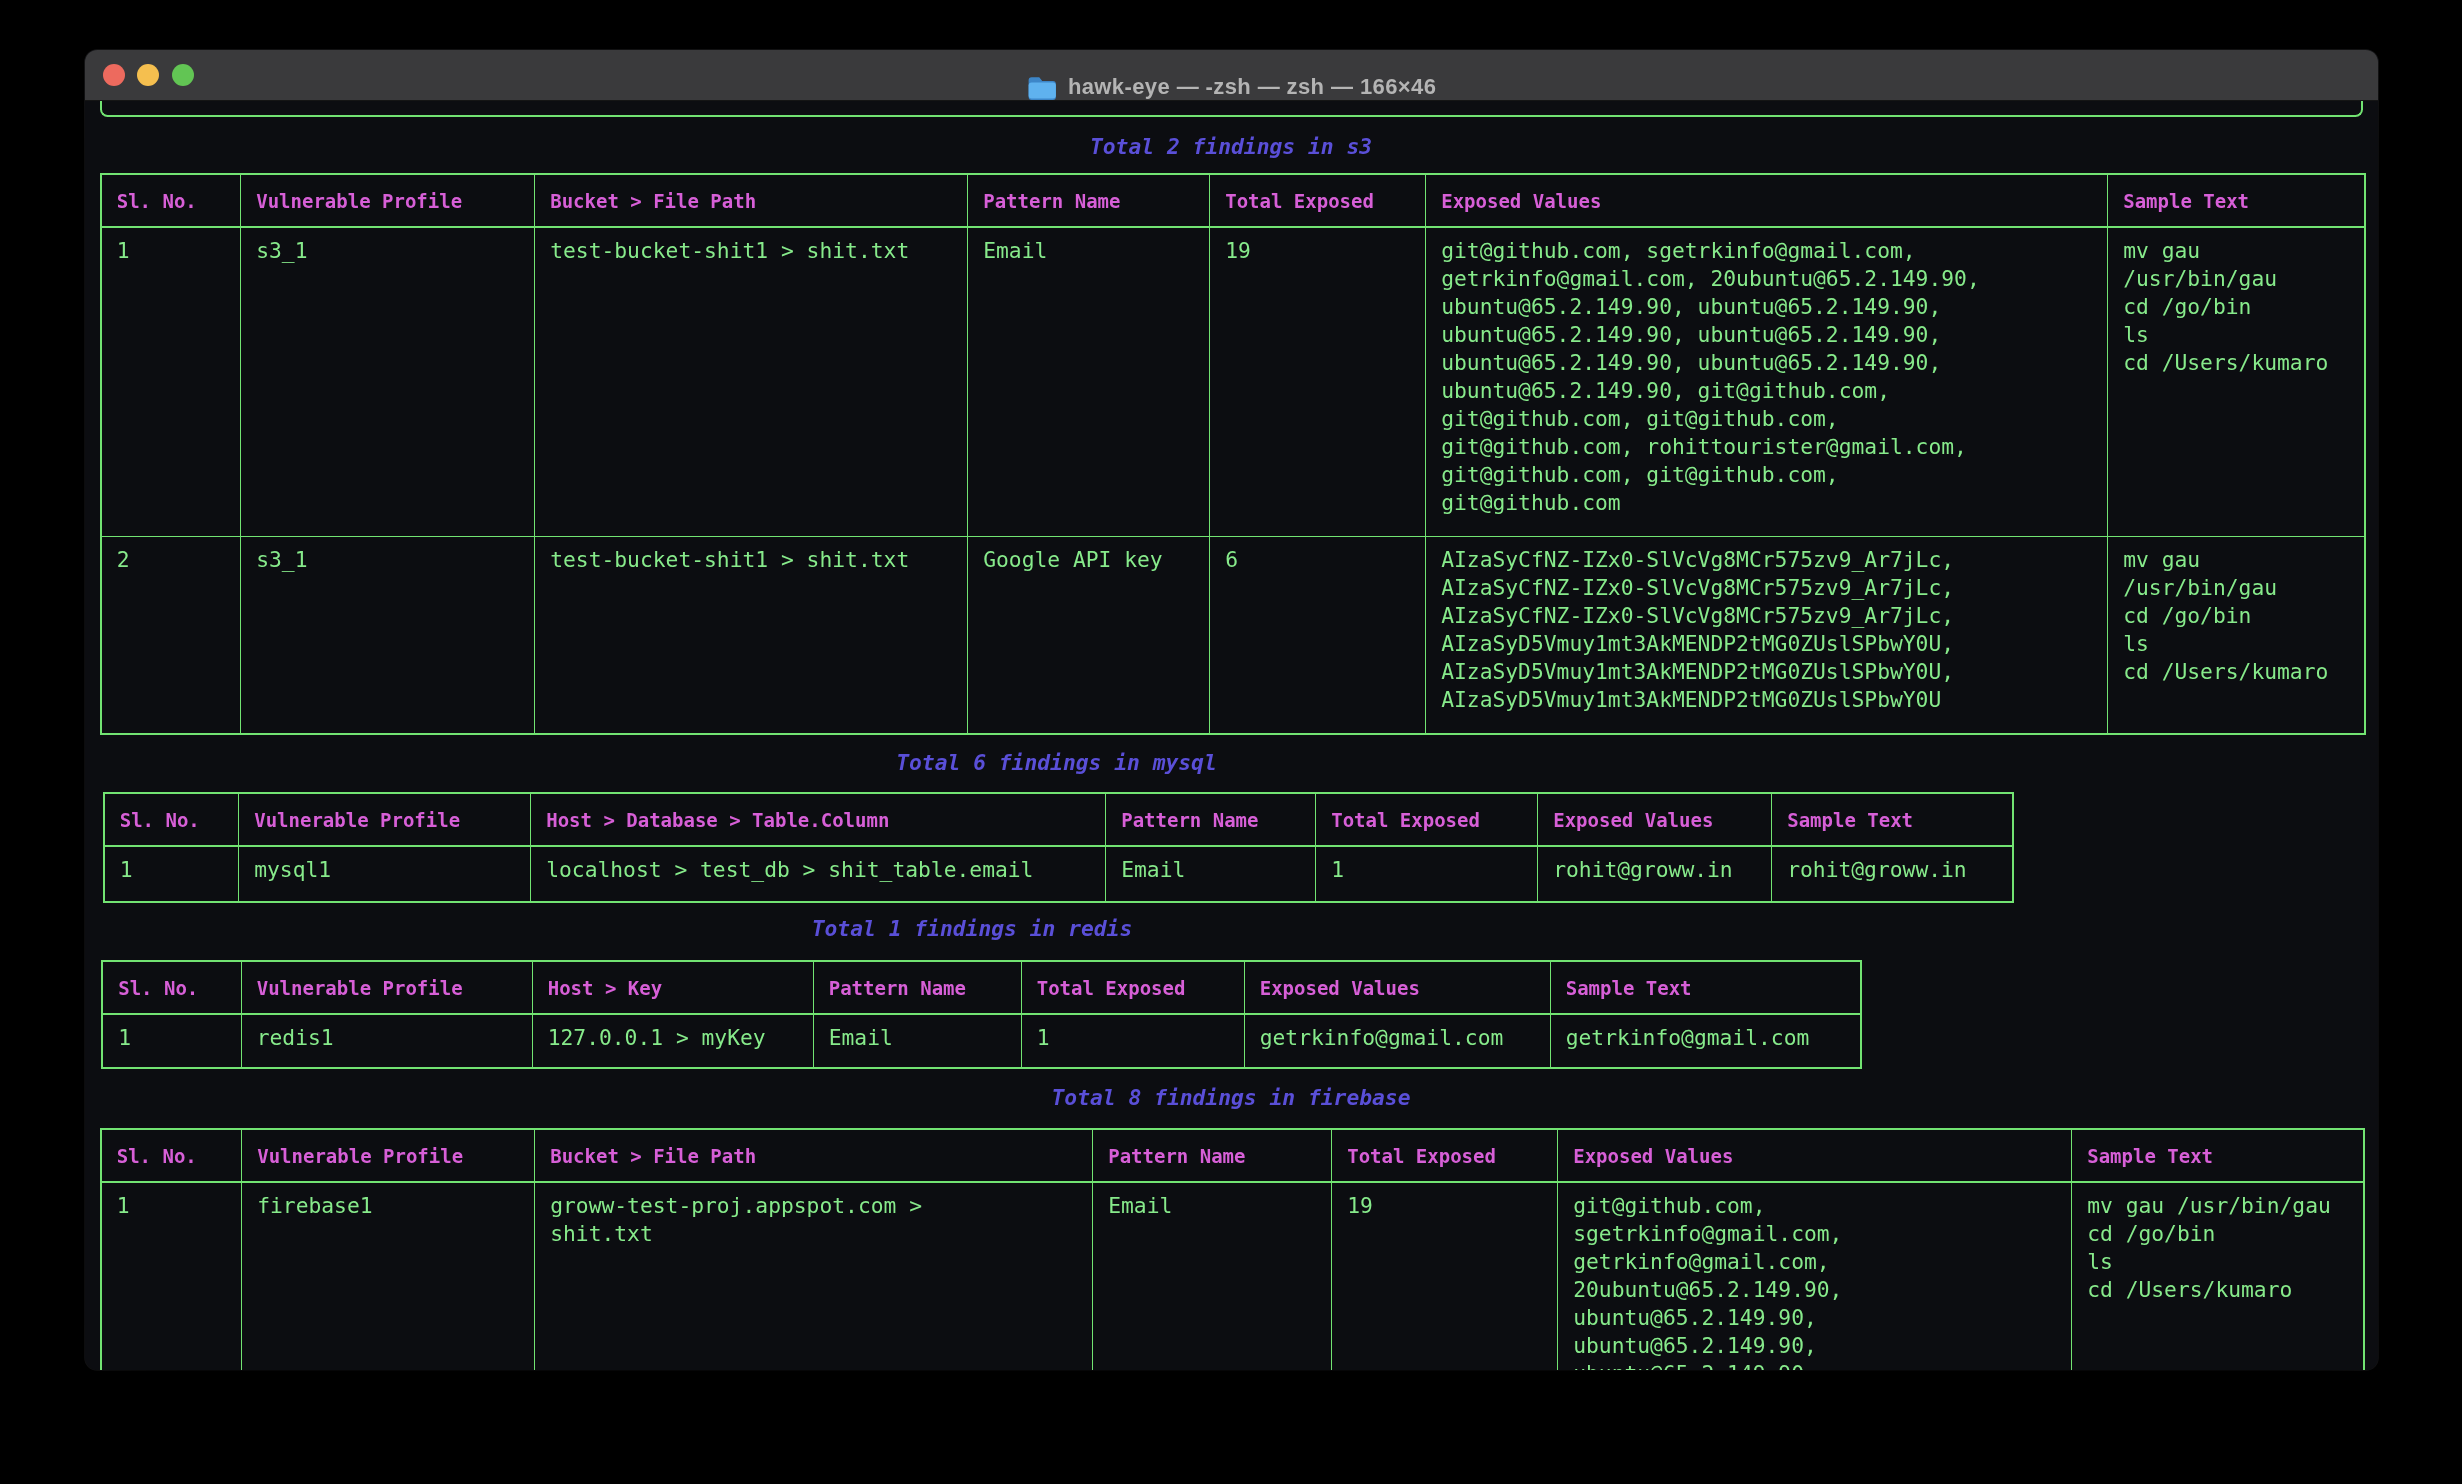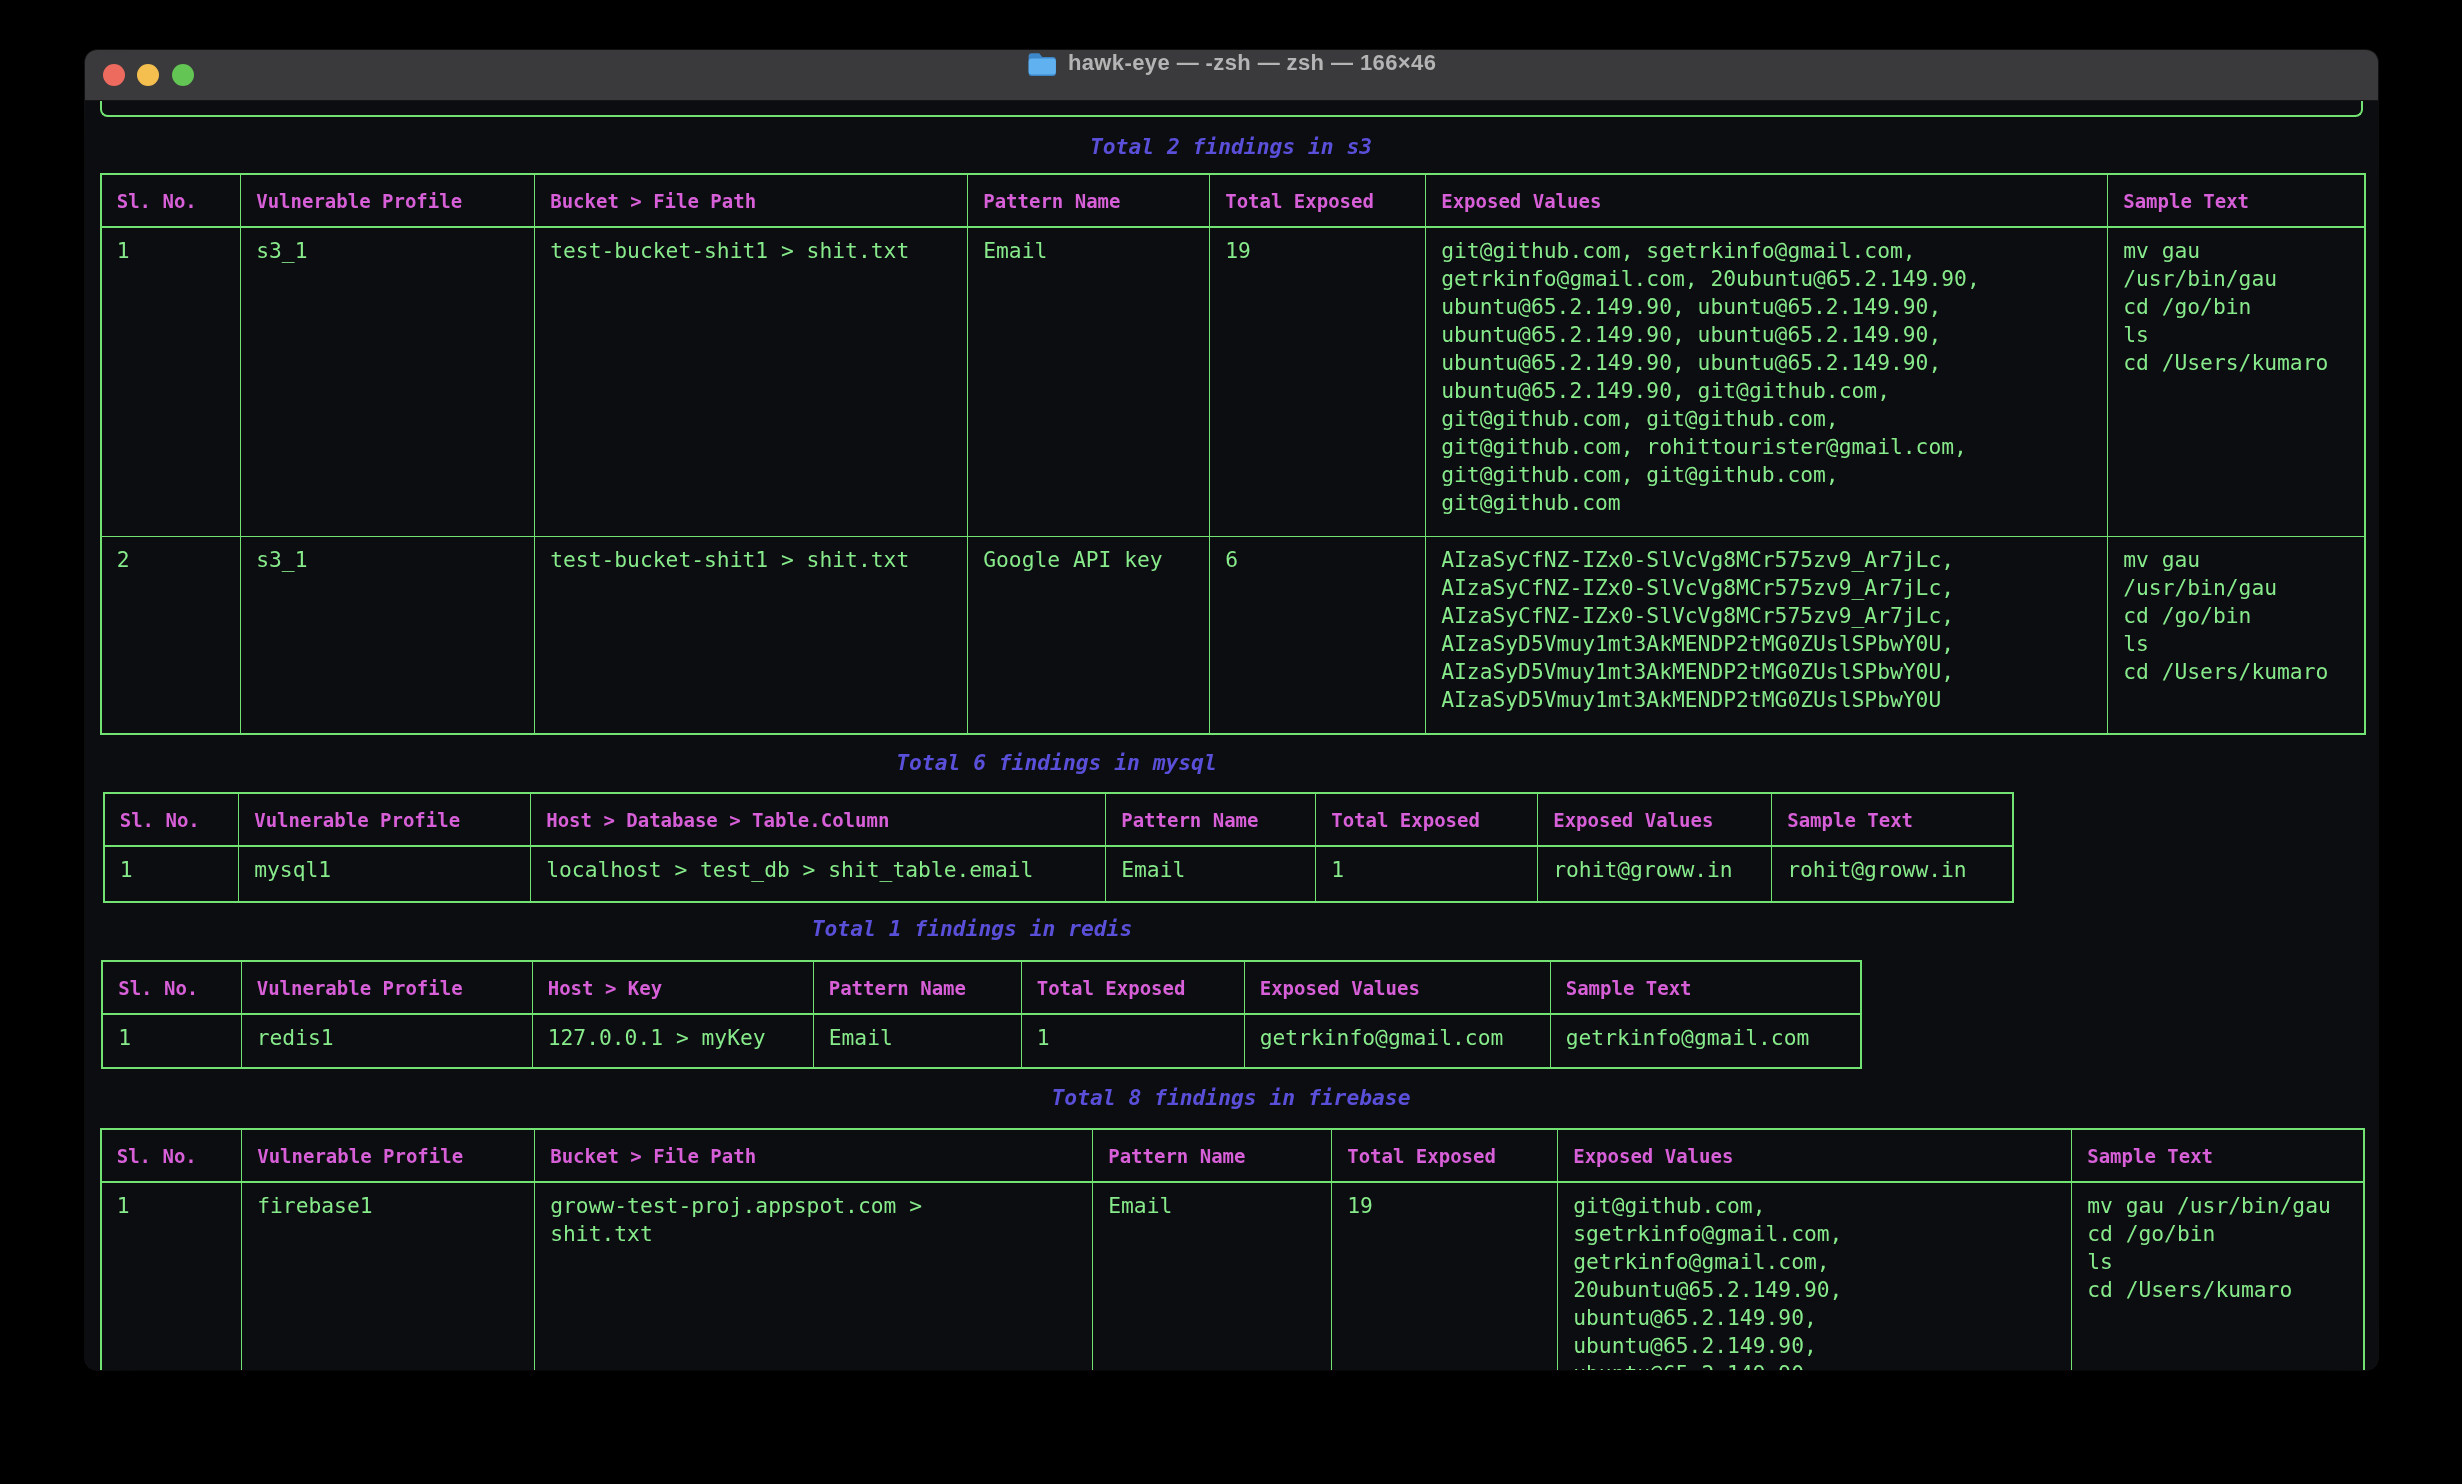--- a/index.html
+++ b/index.html
@@ -24,21 +24,21 @@
     width:2293px;height:1320px;
     background:var(--term-bg);
     border-radius:12.2px;
     overflow:hidden;
     box-shadow:0 38px 91px rgba(0,0,0,0.85), 0 0 0 0.8px #1c1c1e;
   }
   .titlebar{
     position:absolute;left:0;top:0;right:0;height:51px;
     background:var(--bar-bg);
     border-bottom:0.8px solid #151515;
-    display:flex;align-items:flex-start;justify-content:center;
+    display:flex;align-items:flex-end;justify-content:center;
   }
   .lights{
     position:absolute;left:18.3px;top:50%;
     transform:translateY(-50%);
     display:flex;gap:12.2px;
   }
   .light{width:22px;height:22px;border-radius:50%;display:inline-block;}
   .titlegroup{
     display:flex;align-items:center;gap:10.7px;
     font-family:"Liberation Sans","DejaVu Sans",sans-serif;

